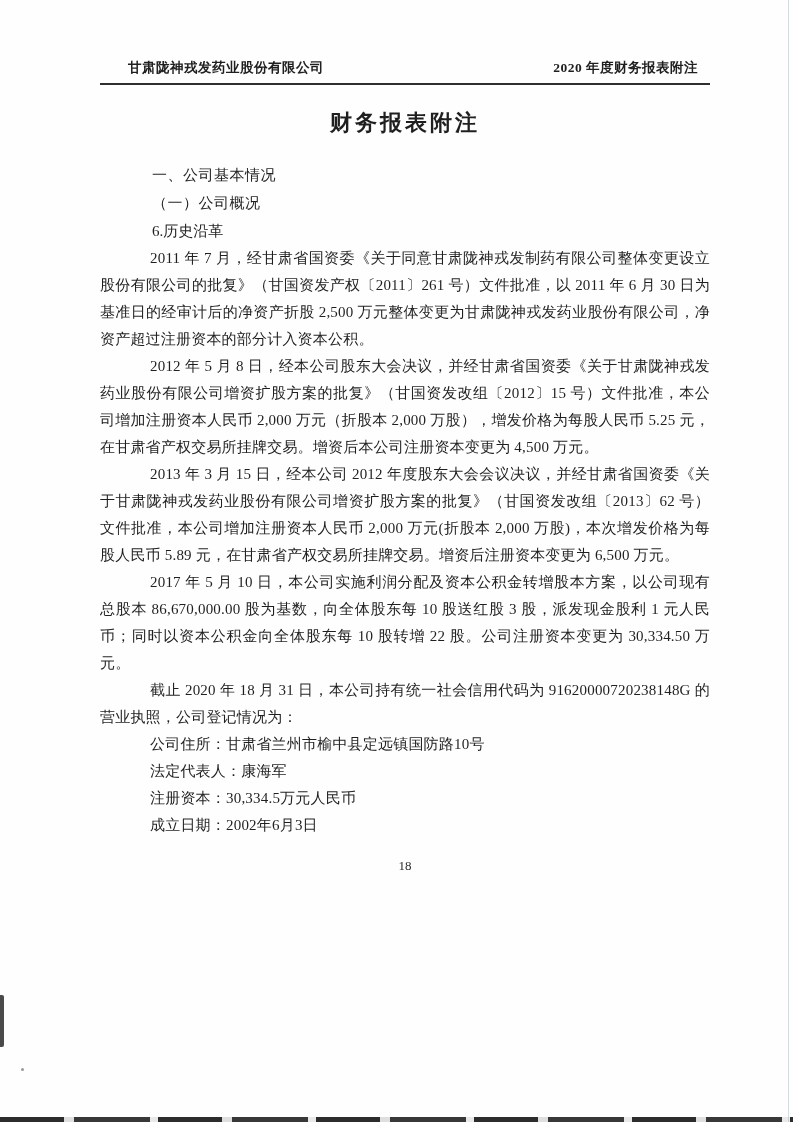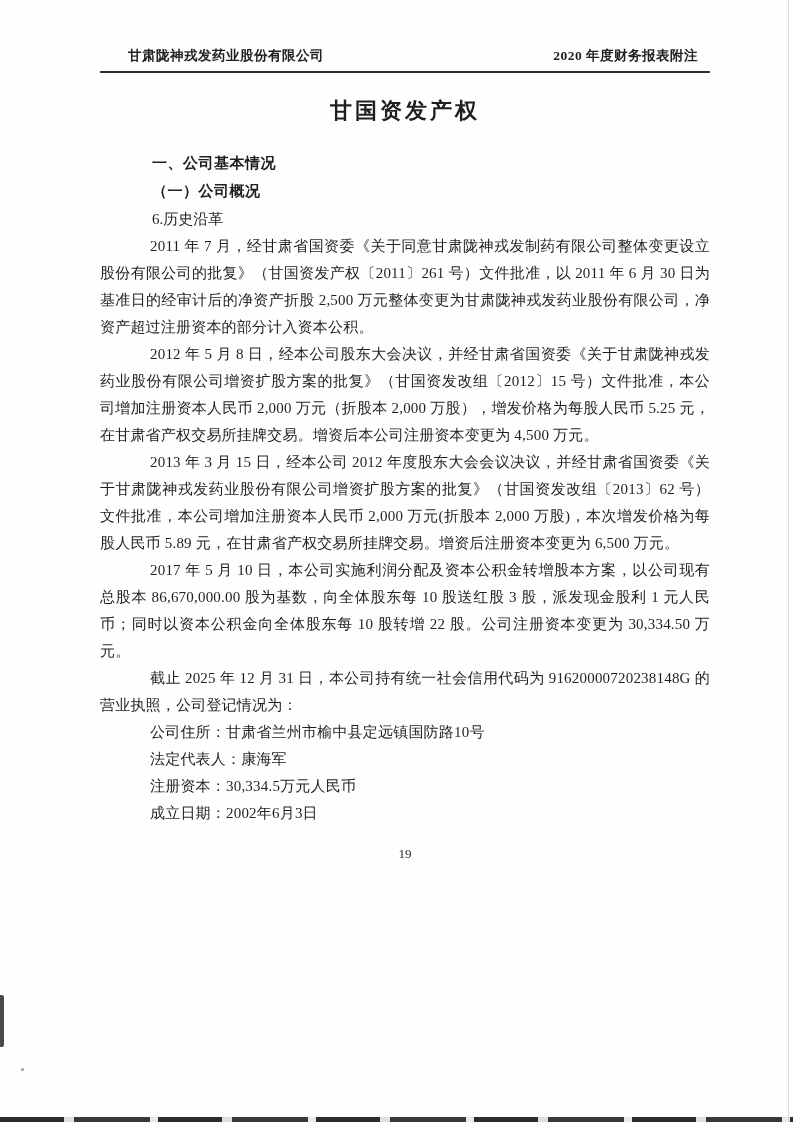--- a/index.html
+++ b/index.html
@@ -8,20 +8,21 @@
     position: relative;
     width: 793px;
     height: 1122px;
     background: #fefefe;
     overflow: hidden;
     font-family: "Liberation Serif", serif;
     color: #1f1f1f;
   }
   .content {
     padding: 47px 83px 0 100px;
+    margin-top: 12px;
   }
   .header-row {
     display: flex;
     justify-content: space-between;
     align-items: flex-end;
     font-size: 13.5px;
     font-weight: 600;
     line-height: 17px;
     padding: 0 12px 0 28px;
     letter-spacing: 0.5px;
@@ -36,21 +37,21 @@
     font-family: "Liberation Sans", sans-serif;
     font-weight: 700;
     font-size: 22px;
     line-height: 36px;
     letter-spacing: 3px;
     margin-top: 20px;
   }
   .headings { margin-top: 20px; }
   .h-sec, .h-sub {
     font-family: "Liberation Sans", sans-serif;
-    font-weight: 700;
+    font-weight: 400;
     font-size: 15px;
     line-height: 28px;
     padding-left: 52px;
     letter-spacing: 0.5px;
   }
   .h-item {
     font-size: 15px;
     line-height: 28px;
     padding-left: 52px;
   }
@@ -114,41 +115,41 @@
   <div class="content">
 
     <div class="header">
       <div class="header-row">
         <span>甘肃陇神戎发药业股份有限公司</span>
         <span>2020 年度财务报表附注</span>
       </div>
       <div class="header-rule"></div>
     </div>
 
-    <div class="doc-title">甘国资发产权</div>
+    <div class="doc-title">财务报表附注</div>
 
     <div class="headings">
       <div class="h-sec">一、公司基本情况</div>
       <div class="h-sub">（一）公司概况</div>
       <div class="h-item">6.历史沿革</div>
     </div>
 
     <div class="body">
       <p>2011 年 7 月，经甘肃省国资委《关于同意甘肃陇神戎发制药有限公司整体变更设立股份有限公司的批复》（甘国资发产权〔2011〕261 号）文件批准，以 2011 年 6 月 30 日为基准日的经审计后的净资产折股 2,500 万元整体变更为甘肃陇神戎发药业股份有限公司，净资产超过注册资本的部分计入资本公积。</p>
       <p>2012 年 5 月 8 日，经本公司股东大会决议，并经甘肃省国资委《关于甘肃陇神戎发药业股份有限公司增资扩股方案的批复》（甘国资发改组〔2012〕15 号）文件批准，本公司增加注册资本人民币 2,000 万元（折股本 2,000 万股），增发价格为每股人民币 5.25 元，在甘肃省产权交易所挂牌交易。增资后本公司注册资本变更为 4,500 万元。</p>
       <p>2013 年 3 月 15 日，经本公司 2012 年度股东大会会议决议，并经甘肃省国资委《关于甘肃陇神戎发药业股份有限公司增资扩股方案的批复》（甘国资发改组〔2013〕62 号）文件批准，本公司增加注册资本人民币 2,000 万元(折股本 2,000 万股)，本次增发价格为每股人民币 5.89 元，在甘肃省产权交易所挂牌交易。增资后注册资本变更为 6,500 万元。</p>
       <p>2017 年 5 月 10 日，本公司实施利润分配及资本公积金转增股本方案，以公司现有总股本 86,670,000.00 股为基数，向全体股东每 10 股送红股 3 股，派发现金股利 1 元人民币；同时以资本公积金向全体股东每 10 股转增 22 股。公司注册资本变更为 30,334.50 万元。</p>
-      <p>截止 2025 年 12 月 31 日，本公司持有统一社会信用代码为 91620000720238148G 的营业执照，公司登记情况为：</p>
+      <p>截止 2020 年 18 月 31 日，本公司持有统一社会信用代码为 91620000720238148G 的营业执照，公司登记情况为：</p>
 
       <div class="reg-line"><span>公司住所：</span><span>甘肃省兰州市榆中县定远镇国防路10号</span></div>
       <div class="reg-line"><span>法定代表人：</span><span>康海军</span></div>
       <div class="reg-line"><span>注册资本：</span><span>30,334.5万元人民币</span></div>
       <div class="reg-line"><span>成立日期：</span><span>2002年6月3日</span></div>
 
-      <div class="page-number">19</div>
+      <div class="page-number">18</div>
     </div>
 
   </div>
 
   <div class="edge-bottom"></div>
   <div class="edge-left"></div>
   <div class="edge-right"></div>
   <div class="speck"></div>
 
 </div>

